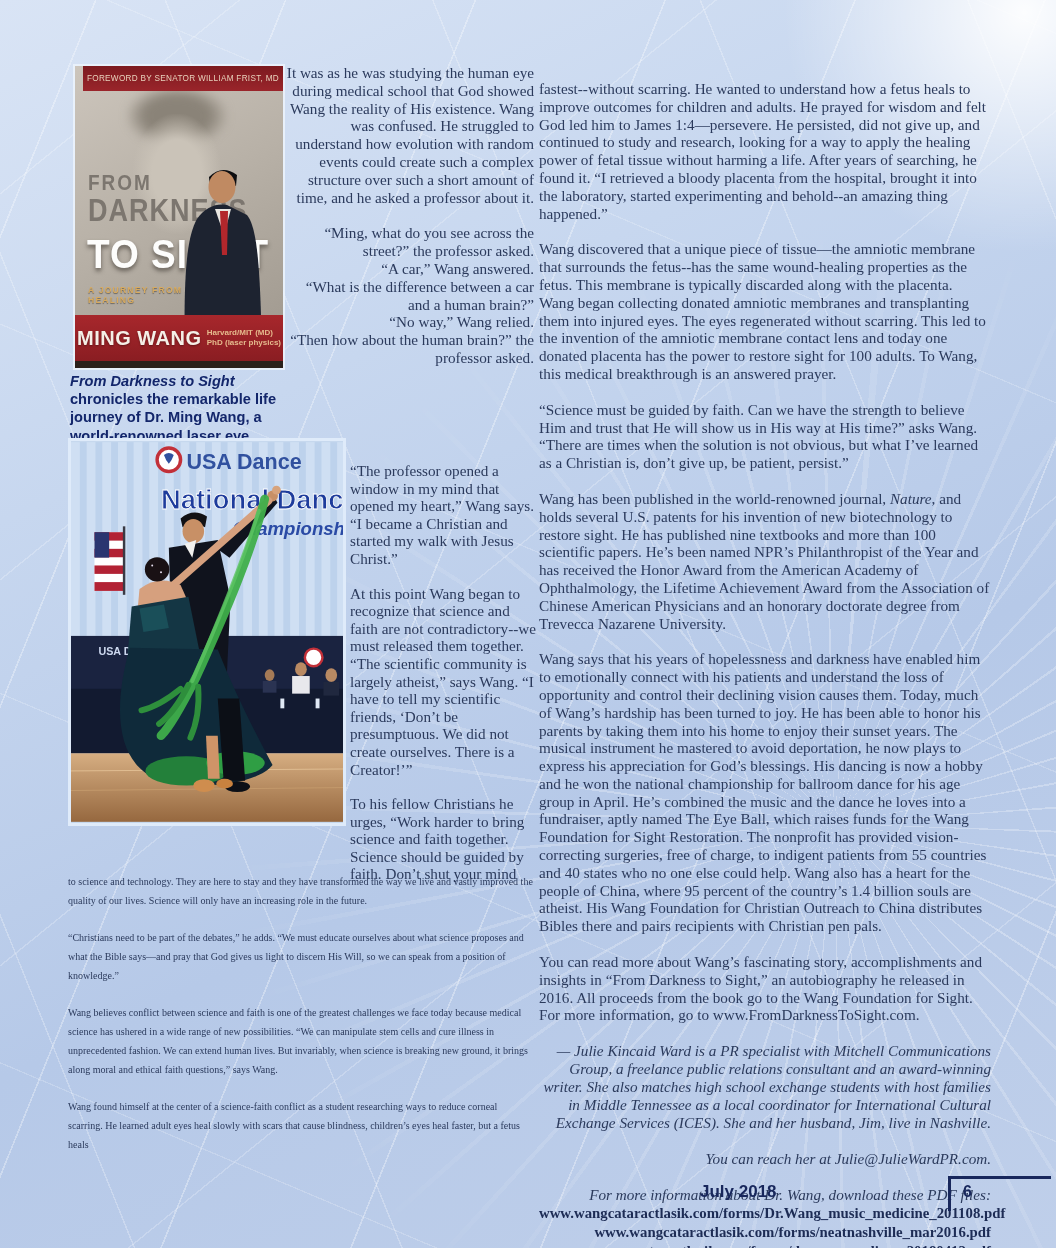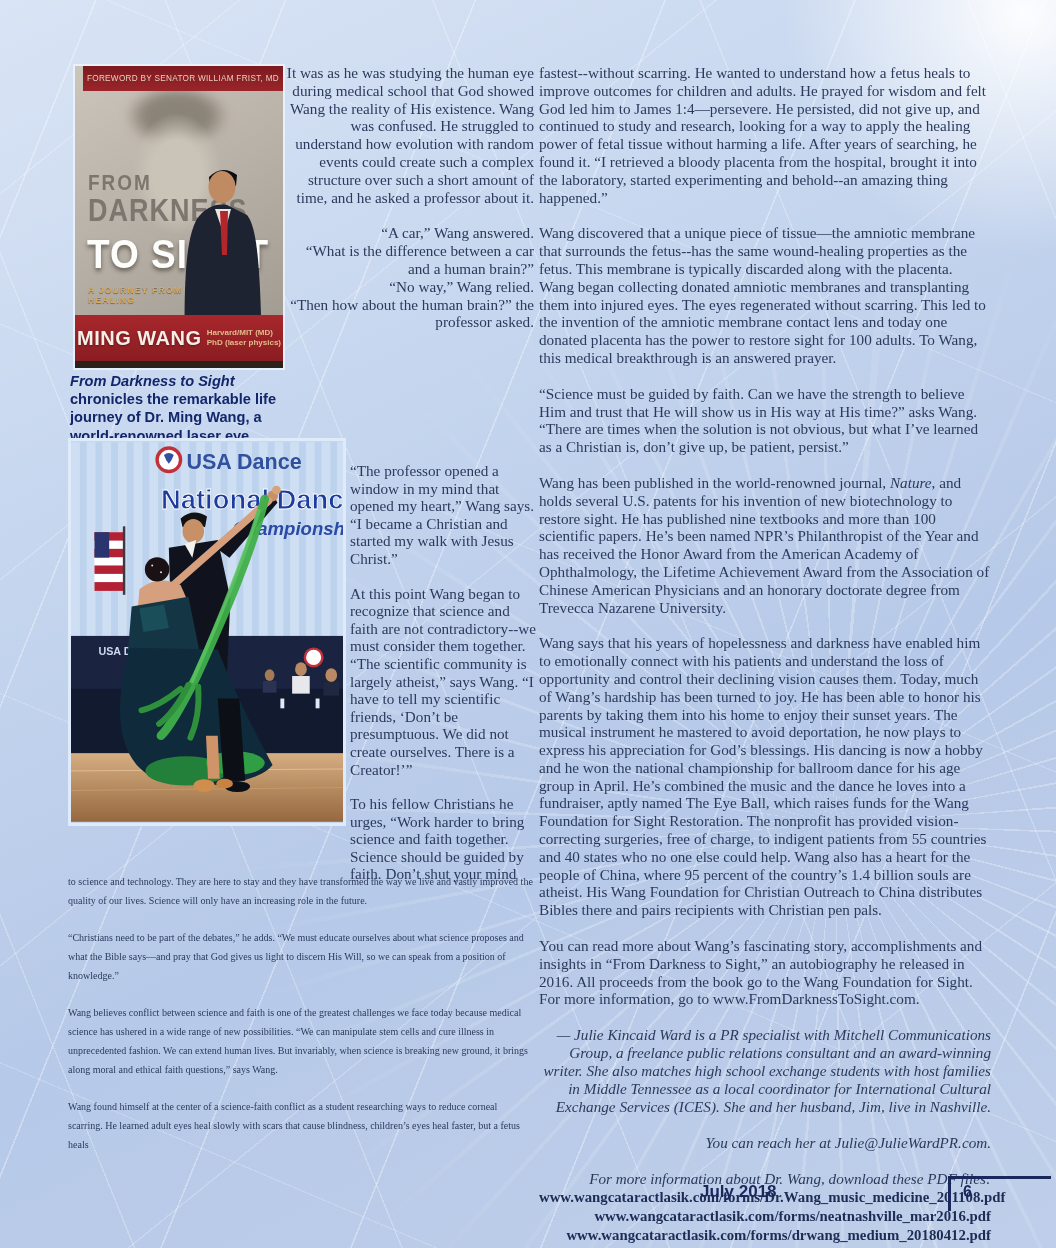--- a/index.html
+++ b/index.html
@@ -53,21 +53,21 @@
 
   
   .col-mid{left:286px;top:64px;width:248px;font-size:15.2px;line-height:17.8px;text-align:right;}
   .col-mid .para{margin:0 0 18px;}
   .col-mid .dlg{margin:0;}
   .col-narrow{left:350px;top:462px;width:187px;font-size:15.2px;line-height:17.6px;}
   .col-narrow p{margin:0 0 17px;}
   .full-width{left:68px;top:872px;width:466px;font-size:10px;line-height:19px;}
   .full-width p{margin:0 0 18px;}
   .col-right{left:539px;top:64px;width:452px;font-size:15.2px;line-height:17.8px;}
-  .col-right p{margin:0 0 18px;}
+  .col-right p{margin:16px 0 18px;}
   .col-right .it{font-style:italic;}
   .byline{font-style:italic;text-align:right;line-height:18px;margin:0 0 2px;}
   .pdf-links{font-style:normal;font-weight:700;font-size:14.8px;line-height:19px;text-align:right;color:#1d2c55;font-family:"Liberation Serif",serif;}
 
   
   .footer-date{left:700px;top:1182px;width:158px;text-align:left;
     font-family:"Liberation Sans",sans-serif;font-weight:700;font-size:17px;color:#18275c;}
   .page-num{left:948px;top:1176px;width:100px;height:32px;border-top:3px solid #18275c;border-left:3px solid #18275c;}
   .page-num span{display:block;padding:4px 0 0 12px;font-family:"Liberation Sans",sans-serif;font-weight:700;font-size:16px;color:#18275c;}
 </style>
@@ -180,29 +180,30 @@
         <ellipse cx="170" cy="352" rx="13" ry="5.5" fill="#0c0f16"></ellipse>
         <path d="M138,300 L150,300 L152,344 L140,344 Z" fill="#cf9468"></path>
         <ellipse cx="136" cy="351" rx="11" ry="6.5" fill="#cf8d4e"></ellipse>
         <ellipse cx="157" cy="349" rx="8.5" ry="5" fill="#c9823f"></ellipse>
       </g>
     </svg>
   </div>
 
   <div class="z col-mid">
     <p class="para">It was as he was studying the human eye during medical school that God showed Wang the reality of His existence. Wang was confused. He struggled to understand how evolution with random events could create such a complex structure over such a short amount of time, and he asked a professor about it.</p>
+    <p class="dlg">“Ming, what do you see across the street?” the professor asked.</p>
     <p class="dlg">“A car,” Wang answered.</p>
     <p class="dlg">“What is the difference between a car and a human brain?”</p>
     <p class="dlg">“No way,” Wang relied.</p>
     <p class="dlg">“Then how about the human brain?” the professor asked.</p>
   </div>
 
   <div class="z col-narrow">
     <p>“The professor opened a window in my mind that opened my heart,” Wang says. “I became a Christian and started my walk with Jesus Christ.”</p>
-    <p>At this point Wang began to recognize that science and faith are not contradictory--we must consider them together. “The scientific community is largely atheist,” says Wang. “I have to tell my scientific friends, ‘Don’t be presumptuous. We did not create ourselves. There is a Creator!’”</p>
+    <p>At this point Wang began to recognize that science and faith are not contradictory--we must released them together. “The scientific community is largely atheist,” says Wang. “I have to tell my scientific friends, ‘Don’t be presumptuous. We did not create ourselves. There is a Creator!’”</p>
     <p>To his fellow Christians he urges, “Work harder to bring science and faith together. Science should be guided by faith. Don’t shut your mind</p>
   </div>
 
   <div class="z full-width">
     <p>to science and technology. They are here to stay and they have transformed the way we live and vastly improved the quality of our lives. Science will only have an increasing role in the future.</p>
     <p>“Christians need to be part of the debates,” he adds. “We must educate ourselves about what science proposes and what the Bible says—and pray that God gives us light to discern His Will, so we can speak from a position of knowledge.”</p>
     <p>Wang believes conflict between science and faith is one of the greatest challenges we face today because medical science has ushered in a wide range of new possibilities. “We can manipulate stem cells and cure illness in unprecedented fashion. We can extend human lives. But invariably, when science is breaking new ground, it brings along moral and ethical faith questions,” says Wang.</p>
     <p>Wang found himself at the center of a science-faith conflict as a student researching ways to reduce corneal scarring.  He learned adult eyes heal slowly with scars that cause blindness, children’s eyes heal faster, but a fetus heals</p>
   </div>
 

